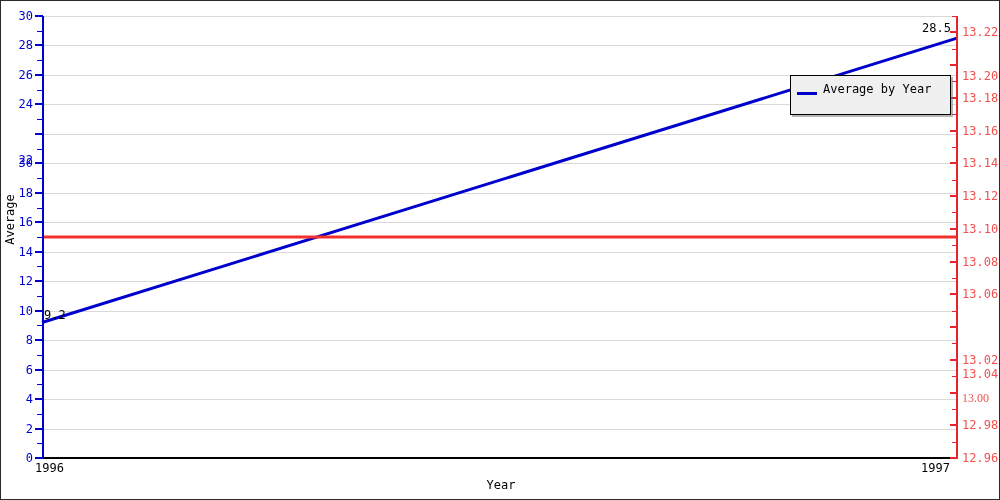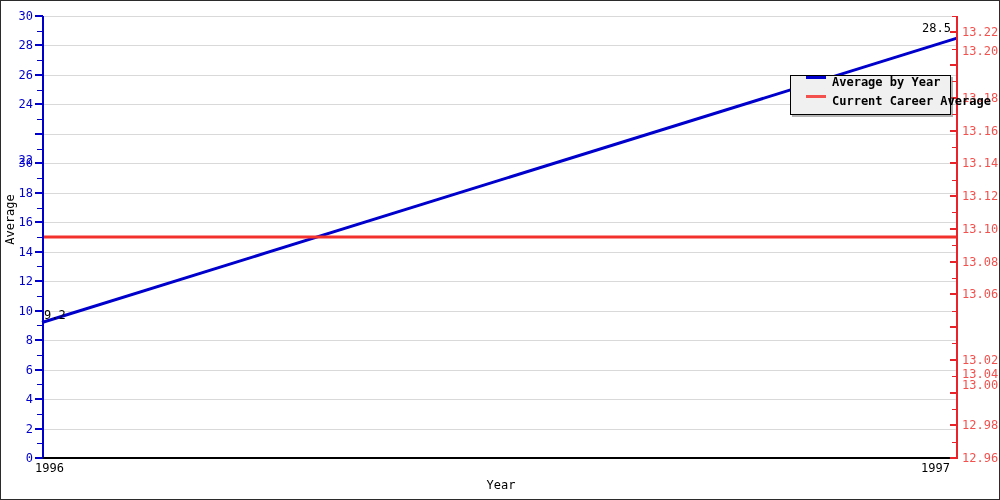--- a/index.html
+++ b/index.html
@@ -176,24 +176,23 @@
     top: 74px;
     width: 161px;
     height: 40px;
     background: #f0f0f0;
     border: 1px solid #000000;
     box-sizing: border-box;
     box-shadow: 2px 2px 0 rgba(120,120,120,0.55);
   }
   .legend-row {
     display: flex;
-    align-items: flex-start;
+    align-items: flex-end;
     height: 19px;
-    padding-left: 15px;
-    font-weight: bold;
+    padding-left: 6px;
   }
   .legend-swatch {
     width: 20px;
     height: 3px;
     margin-right: 6px;
     flex: 0 0 auto;
   }
   .legend-label {
     font-size: 12px;
     line-height: 12px;
@@ -284,41 +283,41 @@
       <div class="tick-left-minor" style="top: 147.6px;"></div>
       <div class="tick-left-minor" style="top: 118.133px;"></div>
       <div class="tick-left-minor" style="top: 88.6667px;"></div>
       <div class="tick-left-minor" style="top: 59.2px;"></div>
       <div class="tick-left-minor" style="top: 29.7333px;"></div>
     </div>
   <div id="right-ticks">
       <div class="tick-right-major" style="top: 30.3704px;"></div>
       <div class="ytick-label-right" style="top: 25.3704px;">13.22</div>
       <div class="tick-right-major" style="top: 63.1111px;"></div>
-      <div class="ytick-label-right" style="top: 44px;">13.20</div>
+      <div class="ytick-label-right" style="top: 69px;">13.20</div>
       <div class="tick-right-major" style="top: 95.8519px;"></div>
       <div class="ytick-label-right" style="top: 90.8519px;">13.18</div>
       <div class="tick-right-major" style="top: 128.593px;"></div>
       <div class="ytick-label-right" style="top: 123.593px;">13.16</div>
       <div class="tick-right-major" style="top: 161.333px;"></div>
       <div class="ytick-label-right" style="top: 156.333px;">13.14</div>
       <div class="tick-right-major" style="top: 194.074px;"></div>
       <div class="ytick-label-right" style="top: 189.074px;">13.12</div>
       <div class="tick-right-major" style="top: 226.815px;"></div>
       <div class="ytick-label-right" style="top: 221.815px; text-align: center;">13.10</div>
       <div class="tick-right-major" style="top: 259.556px;"></div>
       <div class="ytick-label-right" style="top: 254.556px;">13.08</div>
       <div class="tick-right-major" style="top: 292.296px;"></div>
       <div class="ytick-label-right" style="top: 287.296px;">13.06</div>
       <div class="tick-right-major" style="top: 325.037px;"></div>
       <div class="ytick-label-right" style="top: 320.037px; margin-top: 47px;">13.04</div>
       <div class="tick-right-major" style="top: 357.778px;"></div>
       <div class="ytick-label-right" style="top: 352.778px;">13.02</div>
       <div class="tick-right-major" style="top: 390.519px;"></div>
-      <div class="ytick-label-right" style="top: 378px;">13.00</div>
+      <div class="ytick-label-right" style="top: 391px; font-family: Liberation Serif, serif;">13.00</div>
       <div class="tick-right-major" style="top: 423.259px;"></div>
       <div class="ytick-label-right" style="top: 418.259px;">12.98</div>
       <div class="tick-right-major" style="top: 456px;"></div>
       <div class="ytick-label-right" style="top: 451px;">12.96</div>
       <div class="tick-right-minor" style="top: 440.63px;"></div>
       <div class="tick-right-minor" style="top: 407.889px;"></div>
       <div class="tick-right-minor" style="top: 375.148px;"></div>
       <div class="tick-right-minor" style="top: 342.407px;"></div>
       <div class="tick-right-minor" style="top: 309.667px;"></div>
       <div class="tick-right-minor" style="top: 276.926px;"></div>
@@ -341,19 +340,15 @@
     </div>
 
   <div class="axis-title-y">Average</div>
   <div class="axis-title-x">Year</div>
 
   <div class="legend-box">
     <div class="legend-row">
       <span class="legend-swatch" id="legend-swatch-0" style="background: rgb(0, 0, 204);"></span>
       <span class="legend-label">Average by Year</span>
     </div>
-    <div class="legend-row">
-      <span class="legend-swatch" id="legend-swatch-1" style="background: rgb(242, 81, 78);"></span>
-      <span class="legend-label">Current Career Average</span>
-    </div>
   </div>
 
 </div>
 
 </body></html>

